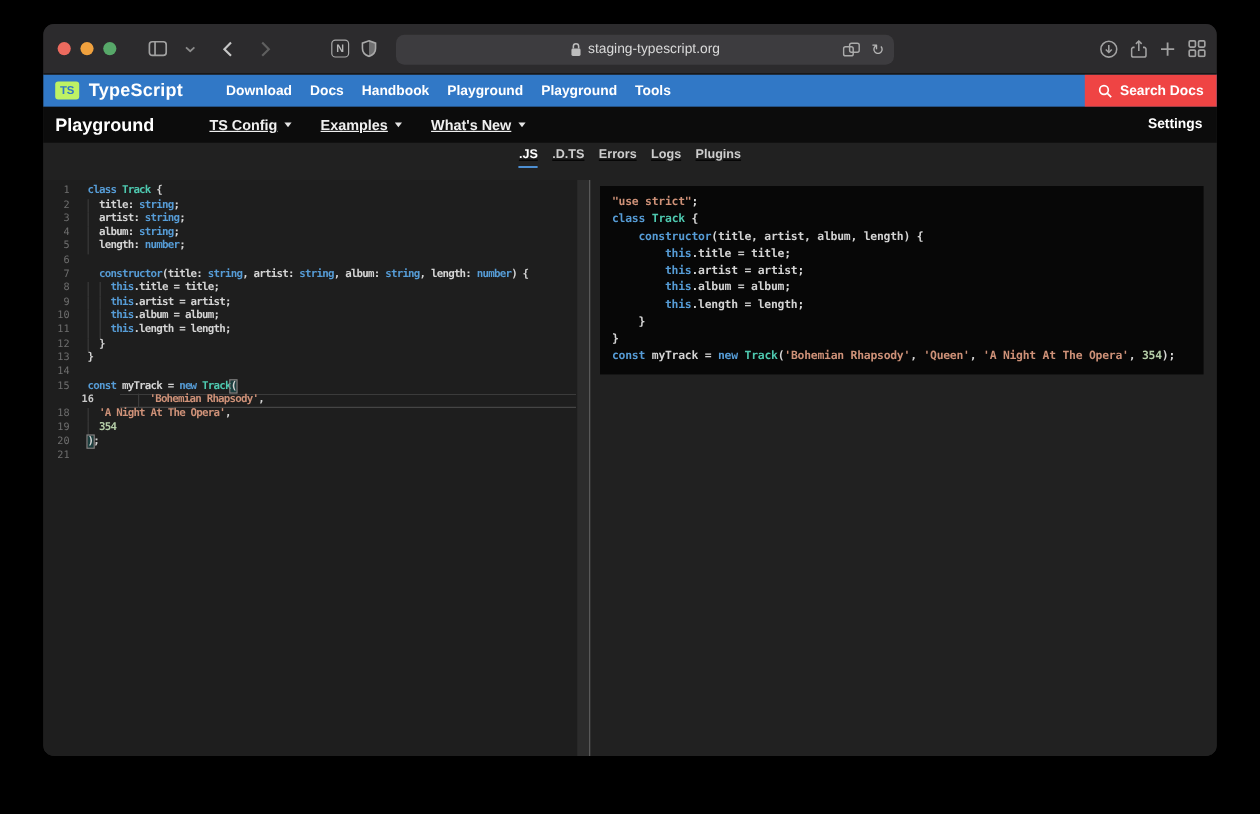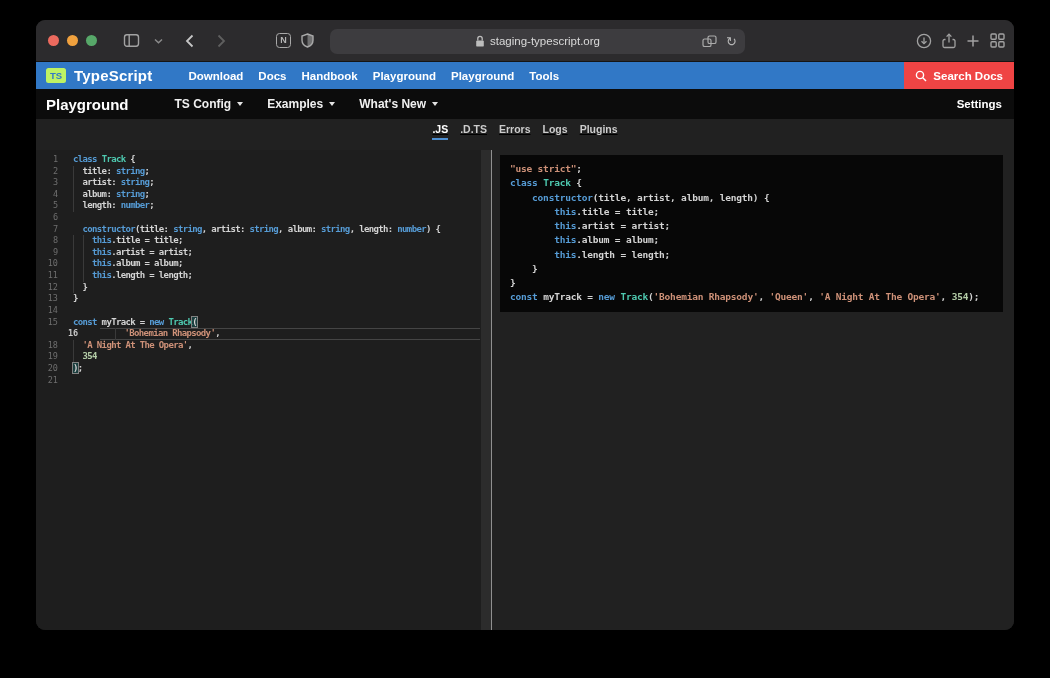--- a/index.html
+++ b/index.html
@@ -43,21 +43,21 @@
   .site-nav a { color:#fff; font-size:11.5px; font-weight:700; text-decoration:none; }
   .hdr-search { margin-left:auto; align-self:stretch; background:#ef4444;
                 display:flex; align-items:center; gap:6px; padding:0 11px;
                 font-size:11.5px; font-weight:600; color:#fff; }
 
   
   .pg-nav { height:30px; background:#0c0c0c; display:flex; align-items:center;
             padding:0 10px; color:#fff; flex:none; }
   .pg-title { font-size:15px; font-weight:bold; }
   .pg-menus { display:flex; gap:24px; margin-left:46px; }
-  .pg-menus .menu { font-size:12px; font-weight:600; color:#f0f0f0; }
+  .pg-menus .menu { font-size:12px; font-weight:600; color:#f0f0f0;text-decoration:underline; }
   .pg-settings { margin-left:auto; font-size:11.5px; font-weight:600; padding-right:2px; }
 
   .caret::after { content:""; display:inline-block; width:0; height:0;
                   border-left:3.5px solid transparent; border-right:3.5px solid transparent;
                   border-top:4px solid currentColor; margin-left:6px; vertical-align:2px;
                   opacity:.95; }
 
   
   .toolbar-row { height:31px; display:flex; flex:none; }
   .tb-left { width:455px; background:#1b1b1b; display:flex; align-items:center;

